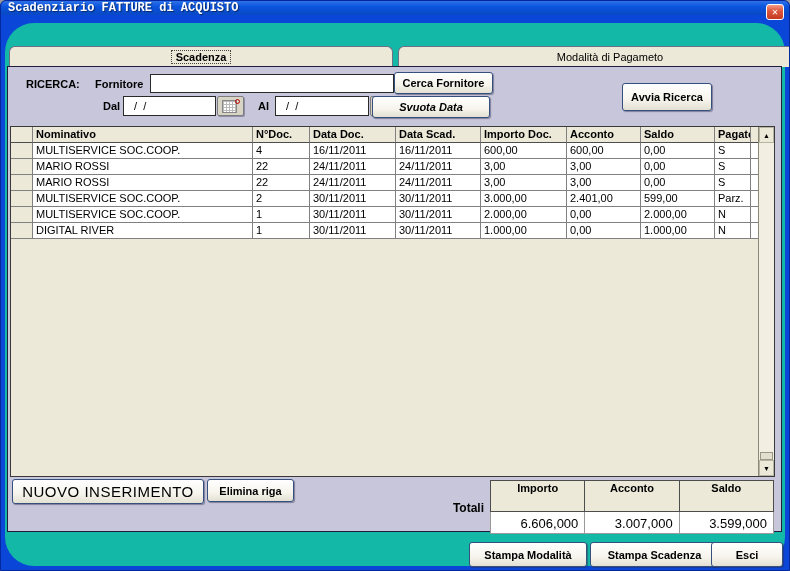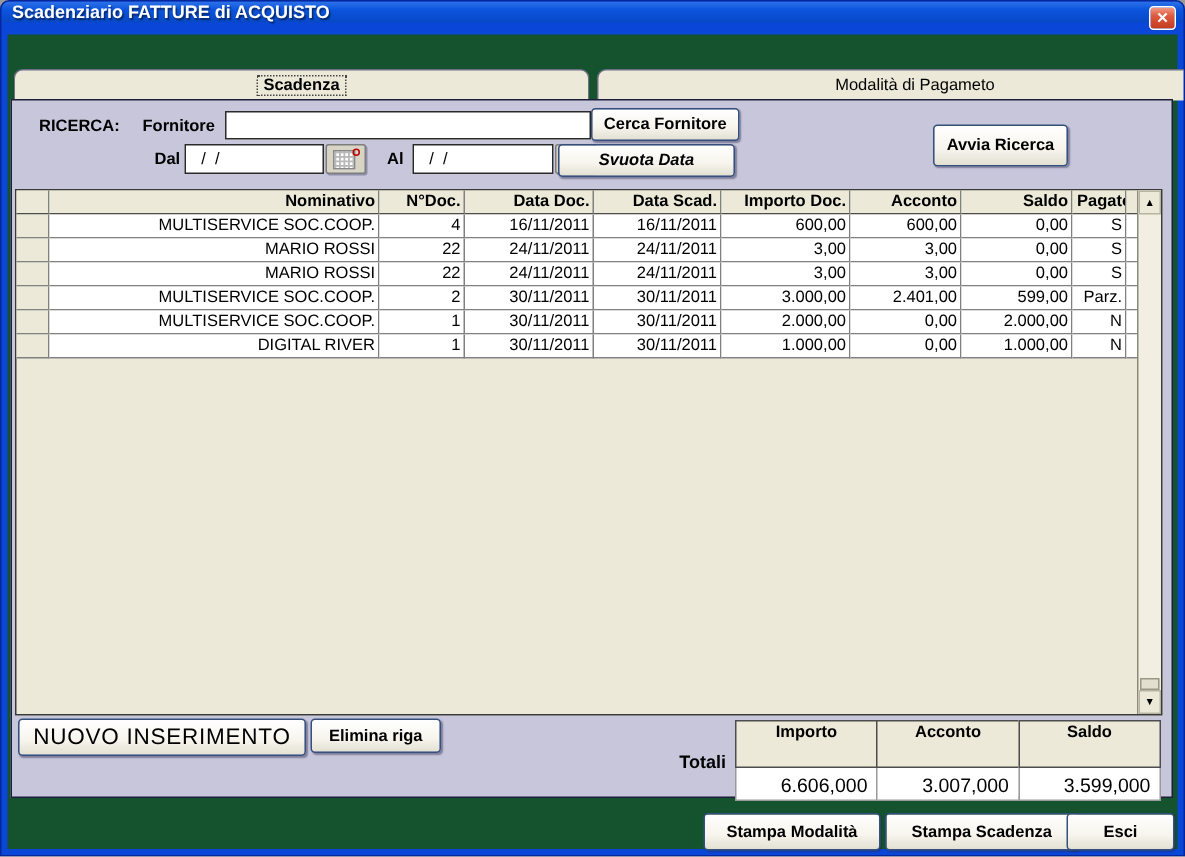--- a/index.html
+++ b/index.html
@@ -1,28 +1,28 @@
 <!DOCTYPE html>
 <html><head>
 <meta charset="utf-8">
 <style>
   * { margin:0; padding:0; box-sizing:border-box; }
   body { background:#9a9a9a; font-family:"Liberation Sans", sans-serif; }
   .window { position:relative; width:790px; height:571px; background:#0A47D8;
             border:1px solid #04279B; border-radius:6px 6px 0 0; overflow:hidden; }
   .titlebar { position:absolute; top:0; left:0; right:0; height:14px;
               background:linear-gradient(180deg,#2E72E8 0%,#0B54DE 40%,#0848C4 100%);
-              border-radius:5px 5px 0 0; display:flex; align-items:flex-end; }
+              border-radius:5px 5px 0 0; display:flex; align-items:flex-end;font-family:Liberation Mono, monospace; }
   .title { color:#fff; font-weight:bold; font-size:12px; padding-left:7px;
            text-shadow:1px 1px 1px rgba(0,0,0,.5); }
   .close-btn { position:absolute; right:5px; top:3px; width:18px; height:16px;
                background:linear-gradient(180deg,#F39B86 0%,#DD5940 40%,#C43A1F 100%);
                border:1px solid #fff; border-radius:3px; color:#fff; font-weight:bold;
                font-size:10px; display:flex; align-items:center; justify-content:center; cursor:pointer; }
-  .client { position:absolute; left:4px; right:4px; top:22px; bottom:4px; background:#14532d; }
+  .client { position:absolute; left:4px; right:4px; top:22px; bottom:4px; background:#14b8a6;border-radius:29px; }
 
   .tab { position:absolute; top:23px; height:21px; background:#ECE9D8;
          border:1px solid #6E6E85; border-bottom:none; border-radius:6px 6px 0 0;
          display:flex; align-items:center; justify-content:center; font-size:11px; cursor:pointer; }
   .tab-sel { font-weight:bold; }
   .tab-sel .tab-label { outline:1px dotted #444; padding:0 4px; }
 
   .panel { position:absolute; left:2px; top:43px; width:775px; height:466px;
            border:1px solid #1E1E3C; background:#C8C6DA; }
   .lbl { position:absolute; font-size:11px; font-weight:bold; color:#000; }
@@ -39,21 +39,21 @@
   .cal-grid { position:absolute; left:4px; top:3px; width:15px; height:13px; background:#fff;
               border:1px solid #888;
               background-image:linear-gradient(#b9b9b9 1px, transparent 1px),
                                linear-gradient(90deg,#b9b9b9 1px, transparent 1px);
               background-size:3px 3px; }
   .cal-dot { position:absolute; right:3px; top:2px; width:5px; height:5px;
              border:1px solid #C00000; border-radius:50%; background:transparent; }
 
   .tablewrap { position:absolute; left:2px; top:59px; width:765px; height:351px;
                border:1px solid #3A3A3A; background:#ECE9D8; display:flex; }
-  .grid { width:747px;text-align:right; }
+  .grid { width:747px; }
   .trow { display:flex; height:16px; }
   .thead { height:16px; }
   .cell { border-right:1px solid #808080; border-bottom:1px solid #808080;
           font-size:11px; padding:1px 2px 0 3px; overflow:hidden; white-space:nowrap; background:#fff; }
   .thead .cell { background:#ECE9D8; font-weight:bold; border-bottom:1px solid #4d4d4d; }
   .sel { width:22px; background:#ECE9D8; }
   .c-nom { width:220px; } .c-ndoc { width:57px; } .c-ddoc { width:86px; }
   .c-dsca { width:85px; } .c-imp { width:86px; } .c-acc { width:74px; }
   .c-sal { width:74px; } .c-pag { width:36px; } .c-fill { flex:1; border-right:none; }
 

